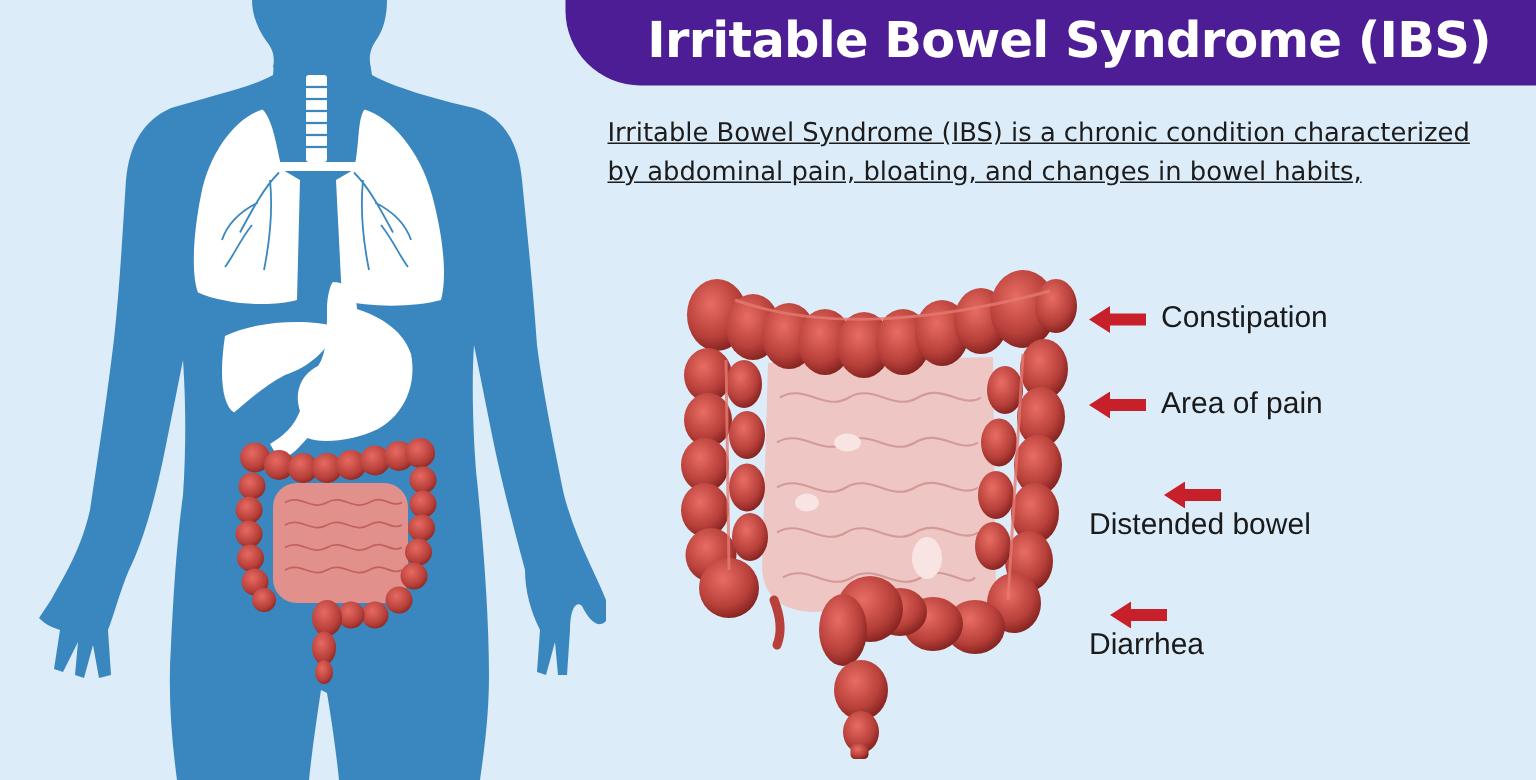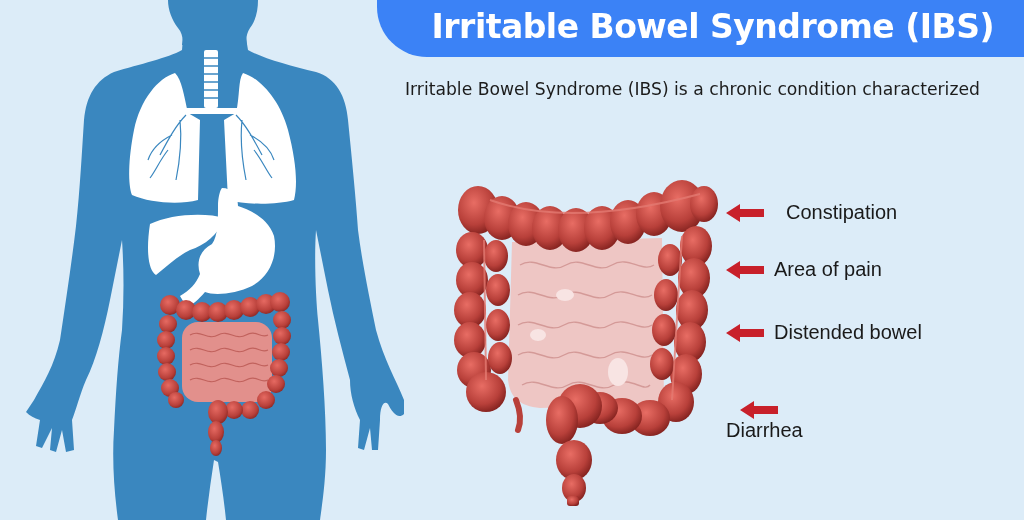--- a/index.html
+++ b/index.html
@@ -5,36 +5,36 @@
   html, body { margin: 0; padding: 0; }
   body {
     width: 1024px; height: 520px; overflow: hidden;
     background: #dcecf8;
     font-family: "Liberation Sans", sans-serif;
     position: relative;
   }
   .stage { position: absolute; left: 0; top: 0; width: 1024px; height: 520px; }
   .banner {
     position: absolute; left: 377px; top: 0; width: 647px; height: 57px;
-    background: #3b82f6;
+    background: #4c1d95;
     border-bottom-left-radius: 50px;
     border-top-left-radius: 0;
   }
   .banner-title {
     position: absolute; right: 30px; top: 7px;
     color: #ffffff; font-weight: bold; font-size: 33px;
     font-family: "DejaVu Sans", sans-serif; letter-spacing: -0.5px;
     white-space: nowrap;
   }
   .description {
     position: absolute; left: 405px; top: 76px; width: 610px;
     font-family: "DejaVu Sans", sans-serif;
     font-size: 17.2px; line-height: 26px; color: #1c1c1c;
   }
-  .description span { display: block; white-space: nowrap; }
+  .description span { display: block; white-space: nowrap; text-decoration: underline; }
   .labels { position: absolute; left: 726px; top: 0; }
   .label-row {
     position: absolute; left: 0; display: flex; align-items: center; white-space: nowrap;
   }
   .arrow { width: 40px; height: 18px; margin-right: 8px; }
   .label-text { font-size: 20px; color: #1a1a1a; font-family: "Liberation Sans", sans-serif; }
   svg { display: block; }
 </style>
 </head>
 <body>
@@ -143,20 +143,21 @@
         <ellipse cx="216" cy="448" rx="6" ry="8"></ellipse>
     </g>
   </svg>
 
   <div class="banner">
     <span class="banner-title">Irritable Bowel Syndrome (IBS)</span>
   </div>
 
   <div class="description">
     <span>Irritable Bowel Syndrome (IBS) is a chronic condition characterized</span>
+    <span>by abdominal pain, bloating, and changes in bowel habits,</span>
   </div>
 
   <svg width="280" height="350" viewBox="0 0 280 350" style="position:absolute;left:450px;top:170px;">
     <defs>
       <radialGradient id="seg2" cx="40%" cy="35%" r="70%">
         <stop offset="0%" stop-color="#e86d64"></stop>
         <stop offset="65%" stop-color="#b8403a"></stop>
         <stop offset="100%" stop-color="#7e1f1c"></stop>
       </radialGradient>
     </defs>
@@ -222,33 +223,33 @@
     <path d="M66 230 C70 240 72 250 68 260" stroke="#b8403a" stroke-width="6" fill="none" stroke-linecap="round"></path>
 
     <g stroke="#e47a72" stroke-width="2" fill="none" opacity="0.8">
       <path d="M40 30 C90 48 160 48 250 24"></path>
       <path d="M34 70 L36 210"></path>
       <path d="M232 66 L222 230"></path>
     </g>
   </svg>
 
   <div class="labels">
-    <div class="label-row" style="top:201px;gap:12px;">
+    <div class="label-row" style="top:201px;">
       <svg class="arrow" viewBox="0 0 40 18">
         <path d="M0 9 L14 0 L14 5 L38 5 L38 13 L14 13 L14 18 Z" fill="#c8202a"></path>
       </svg>
       <span class="label-text">Constipation</span>
     </div>
     <div class="label-row" style="top:258px;">
       <svg class="arrow" viewBox="0 0 40 18">
         <path d="M0 9 L14 0 L14 5 L38 5 L38 13 L14 13 L14 18 Z" fill="#c8202a"></path>
       </svg>
       <span class="label-text">Area of pain</span>
     </div>
-    <div class="label-row" style="top:321px;">
+    <div class="label-row" style="top:321px;flex-direction:column;">
       <svg class="arrow" viewBox="0 0 40 18">
         <path d="M0 9 L14 0 L14 5 L38 5 L38 13 L14 13 L14 18 Z" fill="#c8202a"></path>
       </svg>
       <span class="label-text">Distended bowel</span>
     </div>
     <div class="label-row" style="top:401px;flex-direction:column;">
       <svg class="arrow" viewBox="0 0 40 18">
         <path d="M0 9 L14 0 L14 5 L38 5 L38 13 L14 13 L14 18 Z" fill="#c8202a"></path>
       </svg>
       <span class="label-text">Diarrhea</span>

